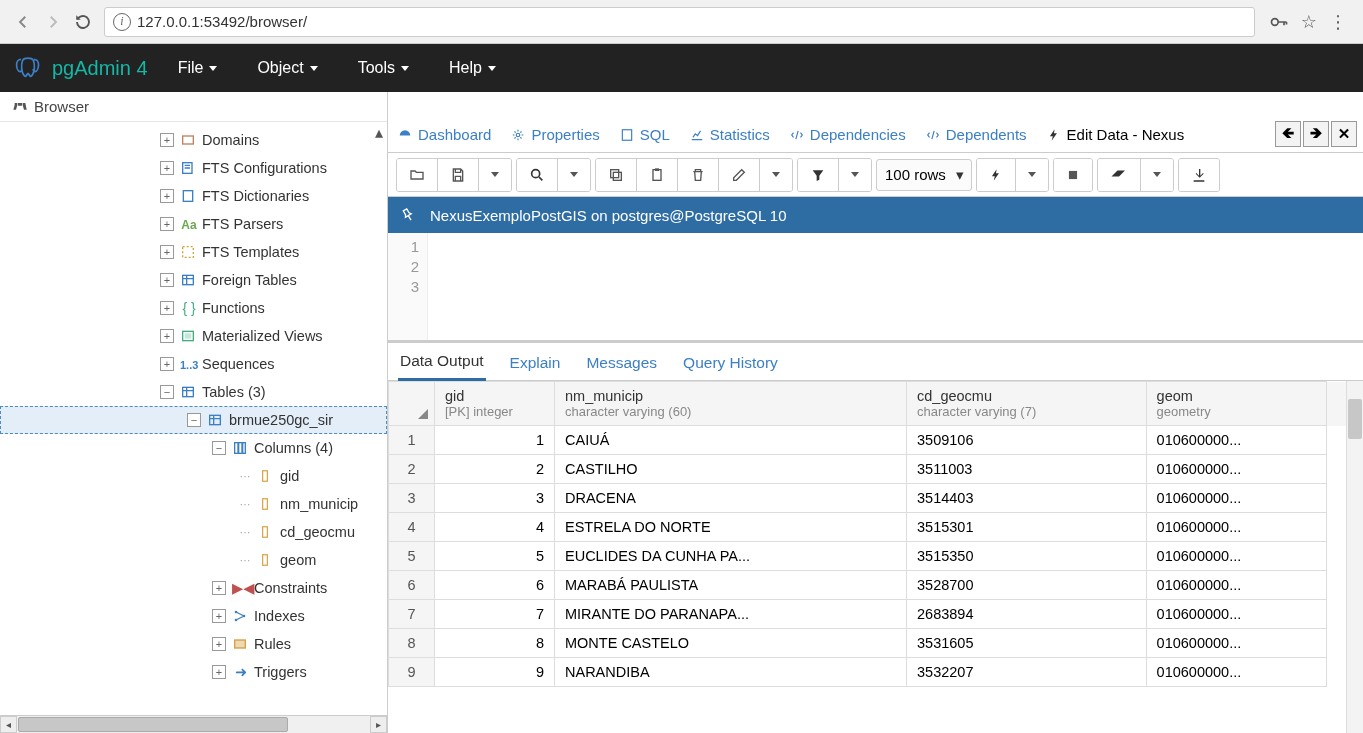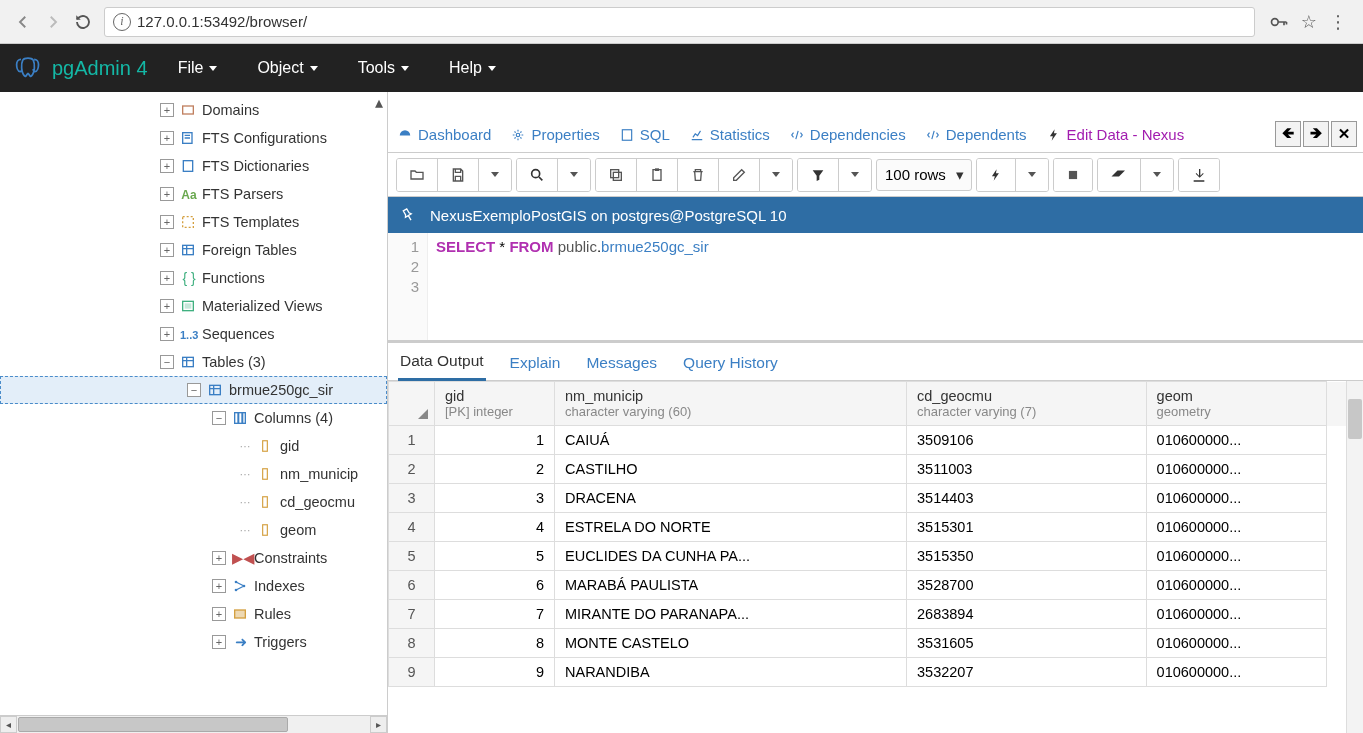--- a/index.html
+++ b/index.html
@@ -38,21 +38,21 @@
 .hscroll { height: 18px; background: #f0f0f0; border-top: 1px solid #ccc; position: relative;}
 .hscroll-thumb { position: absolute; left: 18px; top: 1px; height: 15px; width: 270px; background: #c7c7c7; border: 1px solid #aaa; border-radius: 2px;}
 .hscroll-btn { position:absolute; top:0; width:17px; height:17px; display:flex; align-items:center; justify-content:center; font-size:10px; color:#555; border:1px solid #ccc; background:#eee;}
 
 
 .right-panel { flex: 1; display: flex; flex-direction: column; overflow: hidden; margin-top: 25px;}
 
 
 .tabs-row { height: 36px; border-bottom: 1px solid #ccc; display: flex; align-items: center; padding: 0 10px; gap: 20px; font-size: 15px; overflow: hidden; position: relative;}
 .tab { display: flex; align-items: center; gap: 6px; color: #3b7fc4; cursor: pointer; white-space: nowrap;}
-.tab.plain { color: #a21caf;}
+.tab.plain { color: #000000;}
 .nav-arrows { position: absolute; right: 6px; top: 4px; display: flex; gap: 2px; background:#fff; padding-left:6px;}
 .nav-arrow-btn { width: 26px; height: 26px; border: 1px solid #999; background: #f3f3f3; display:flex; align-items:center; justify-content:center; font-weight: bold; cursor:pointer;}
 
 
 .toolbar { height: 44px; border-bottom: 1px solid #ccc; display:flex; align-items:center; padding: 0 8px; gap: 4px;}
 .tb-group { display:flex; border: 1px solid #ccc; border-radius: 3px; overflow:hidden;}
 .tb-btn { height: 32px; padding: 0 12px; background: #fff; display:flex; align-items:center; justify-content:center; color:#555; cursor:pointer; border-right: 1px solid #ccc; font-size:15px;}
 .tb-btn:last-child { border-right: none;}
 .tb-select { height: 32px; border: 1px solid #ccc; border-radius: 3px; padding: 0 8px; font-size: 15px; background: #fbfbfb; display:flex; align-items:center; gap:10px;}
 .tb-caret { width:0; height:0; border-left:4px solid transparent; border-right:4px solid transparent; border-top:5px solid #555;}
@@ -152,20 +152,26 @@
     <div class="app-menu-item">
         <span>Help</span>
         <span class="caret"></span>
       </div>
   </div>
 </div>
 
 <div class="main">
 
   <div class="left-panel">
+    <div class="browser-head">
+      <svg width="16" height="16" viewBox="0 0 24 24">
+          <path fill="#555" d="M4 6h4v3l-2 7H2l2-7zm12 0h4l2 10h-4l-2-7zM9 6h6v4H9z"></path>
+        </svg>
+      <span>Browser</span>
+    </div>
     <div class="tree-wrap">
       <div class="scroll-up-ind">▴</div>
       <div class="tree" id="tree">
           <div class="tree-item" style="padding-left: 160px;">
             <span class="tree-toggle">+</span>
             <span class="tree-icon">
               <svg width="16" height="16" viewBox="0 0 24 24">
                 <rect x="4" y="6" width="16" height="12" fill="none" stroke="#c08060" stroke-width="2"></rect>
               </svg>
             </span>
@@ -516,21 +522,20 @@
       <span>NexusExemploPostGIS on postgres@PostgreSQL 10</span>
     </div>
 
     <div class="editor">
       <div class="gutter">
           <div>1</div>
           <div>2</div>
           <div>3</div>
         </div>
       <div class="code">
-        <div class="line"><span class="kw">SELECT</span> <span>*</span> <span class="kw">FROM</span> <span class="fn">public</span><span>.</span><span class="id">brmue250gc_sir</span></div>
         <div class="line"></div>
       </div>
     </div>
 
     <div class="res-tabs">
       <div class="res-tab active">Data Output</div>
       <div class="res-tab">Explain</div>
       <div class="res-tab">Messages</div>
       <div class="res-tab">Query History</div>
     </div>

